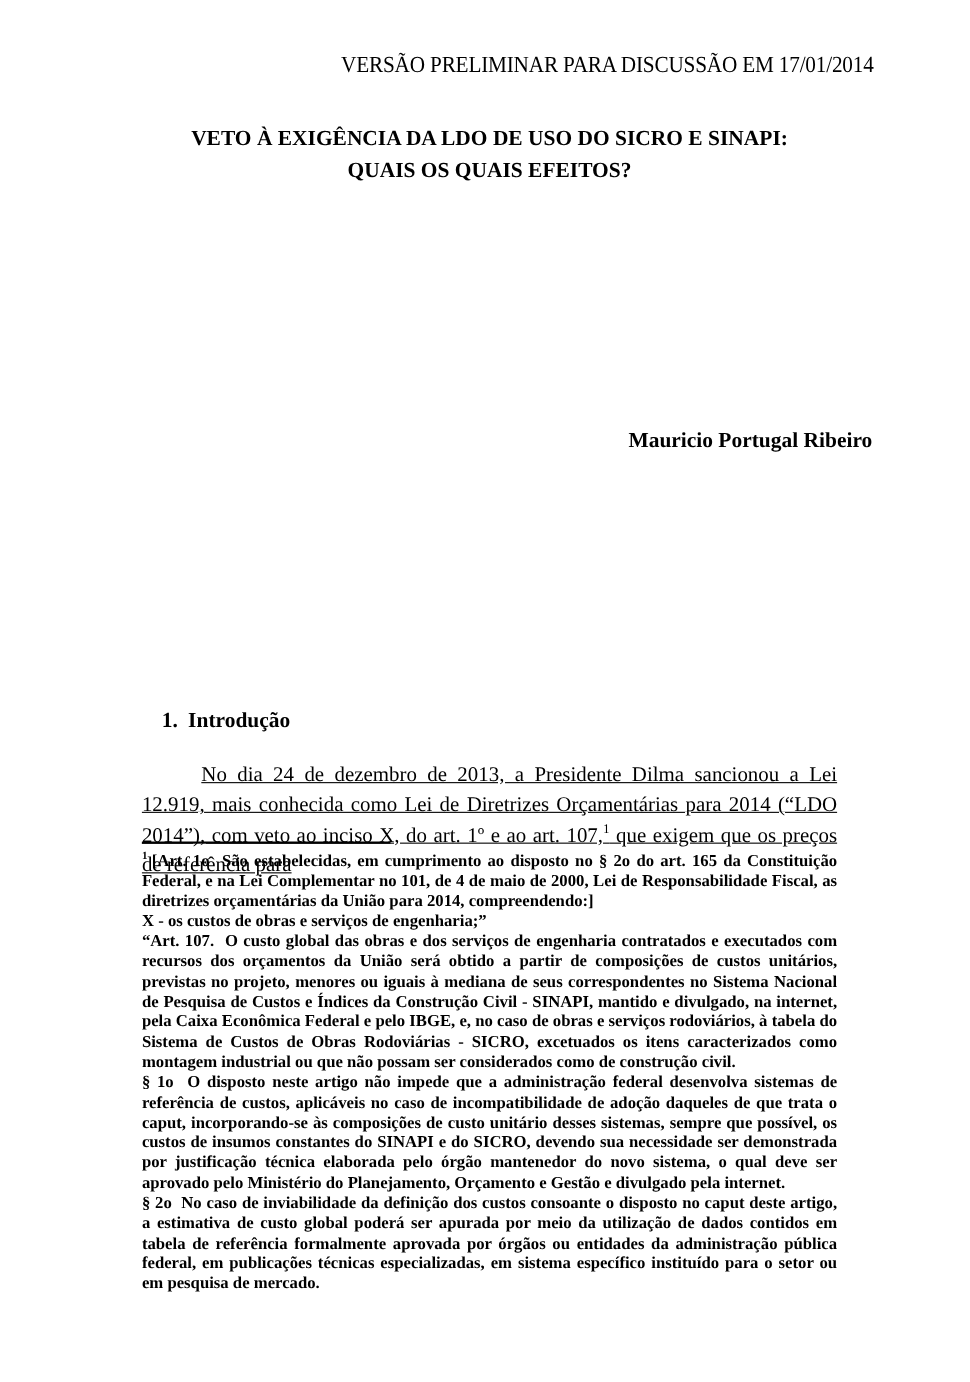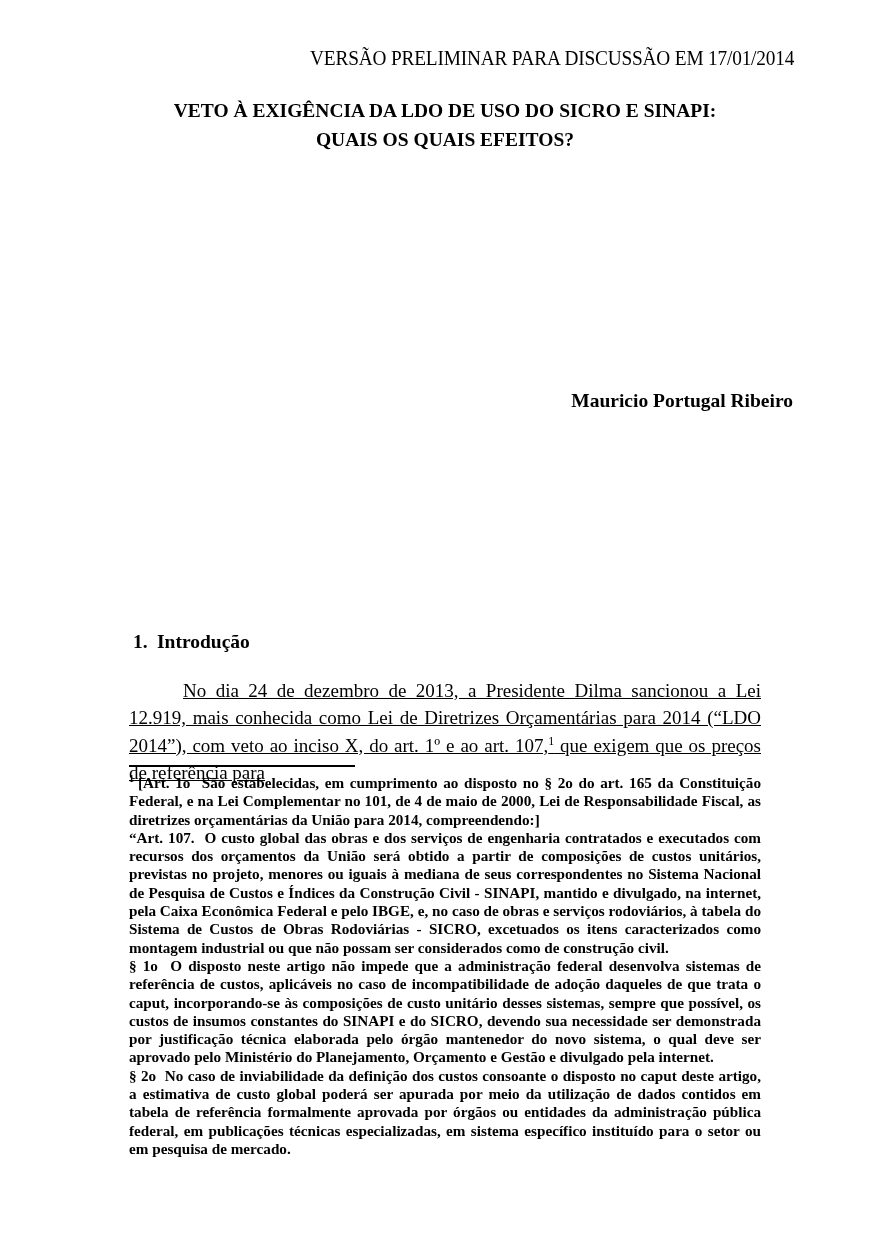--- a/index.html
+++ b/index.html
@@ -22,21 +22,21 @@
     top: 46px;
     right: 120px;
     font-size: 21px;
     letter-spacing: -0.2px;
     transform: scaleX(0.92);
     transform-origin: 100% 50%;
     white-space: nowrap;
   }
   .title-block {
     position: absolute;
-    top: 96px;
+    top: 112px;
     left: 129px;
     width: 632px;
     text-align: center;
     font-weight: bold;
     font-size: 19.5px;
     line-height: 29px;
   }
   .authors-block {
     position: absolute;
     top: 387px;
@@ -48,21 +48,21 @@
   .body-block {
     position: absolute;
     top: 624px;
     left: 129px;
     width: 632px;
   }
   .section-heading {
     font-weight: bold;
     font-size: 19.5px;
     line-height: 28px;
-    margin: 4px;
+    margin: 18px;
   }
   .sec-num {
     display: inline-block;
     width: 24px;
   }
   .para {
     margin: 21px 0 0 0;
     font-size: 19px;
     line-height: 27.3px;
     text-align: justify;
@@ -120,20 +120,21 @@
     <h2 class="section-heading"><span class="sec-num">1.</span><span>Introdução</span></h2>
 
     <p class="para"><span>No dia 24 de dezembro de 2013, a Presidente Dilma sancionou a Lei 12.919, mais conhecida como Lei de Diretrizes Orçamentárias para 2014 (“LDO 2014”), com veto ao inciso X, do art. 1º e ao art. 107,</span><sup class="fnref">1</sup><span> que exigem que os preços de referência para</span></p>
   </div>
 
   <div class="footnote-area">
     <div class="fn-sep"></div>
 
     <p class="fn"><sup class="fnmark">1</sup><span>[Art. 1o&nbsp; São estabelecidas, em cumprimento ao disposto no § 2o do art. 165 da Constituição Federal, e na Lei Complementar no 101, de 4 de maio de 2000, Lei de Responsabilidade Fiscal, as diretrizes orçamentárias da União para 2014, compreendendo:]</span></p>
 
+    <p class="fn">X - os custos de obras e serviços de engenharia;”</p>
 
     <p class="fn">“Art. 107.&nbsp; O custo global das obras e dos serviços de engenharia contratados e executados com recursos dos orçamentos da União será obtido a partir de composições de custos unitários, previstas no projeto, menores ou iguais à mediana de seus correspondentes no Sistema Nacional de Pesquisa de Custos e Índices da Construção Civil - SINAPI, mantido e divulgado, na internet, pela Caixa Econômica Federal e pelo IBGE, e, no caso de obras e serviços rodoviários, à tabela do Sistema de Custos de Obras Rodoviárias - SICRO, excetuados os itens caracterizados como montagem industrial ou que não possam ser considerados como de construção civil.</p>
 
     <p class="fn">§ 1o&nbsp; O disposto neste artigo não impede que a administração federal desenvolva sistemas de referência de custos, aplicáveis no caso de incompatibilidade de adoção daqueles de que trata o caput, incorporando-se às composições de custo unitário desses sistemas, sempre que possível, os custos de insumos constantes do SINAPI e do SICRO, devendo sua necessidade ser demonstrada por justificação técnica elaborada pelo órgão mantenedor do novo sistema, o qual deve ser aprovado pelo Ministério do Planejamento, Orçamento e Gestão e divulgado pela internet.</p>
 
     <p class="fn">§ 2o&nbsp; No caso de inviabilidade da definição dos custos consoante o disposto no caput deste artigo, a estimativa de custo global poderá ser apurada por meio da utilização de dados contidos em tabela de referência formalmente aprovada por órgãos ou entidades da administração pública federal, em publicações técnicas especializadas, em sistema específico instituído para o setor ou em pesquisa de mercado.</p>
   </div>
 
 </div>
 

